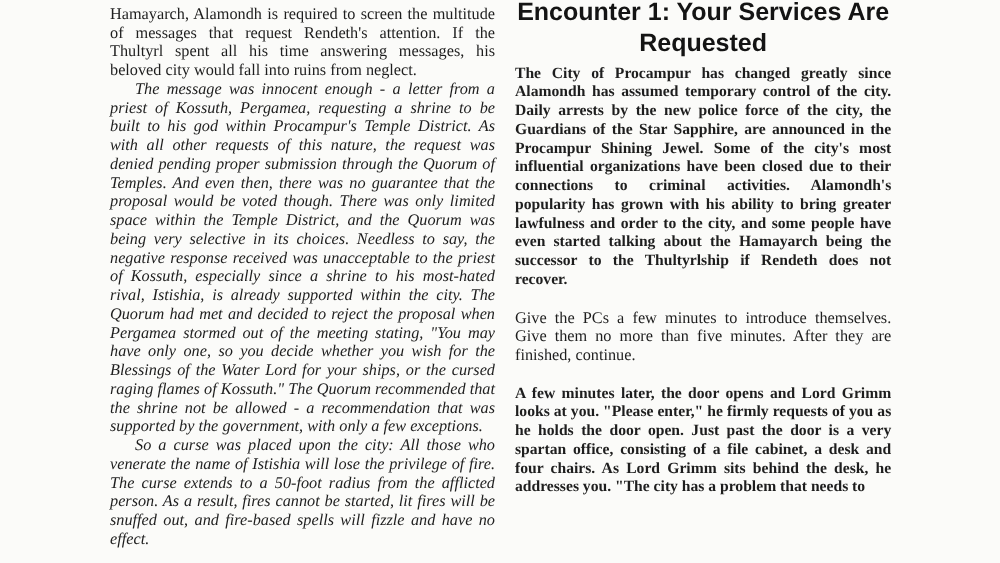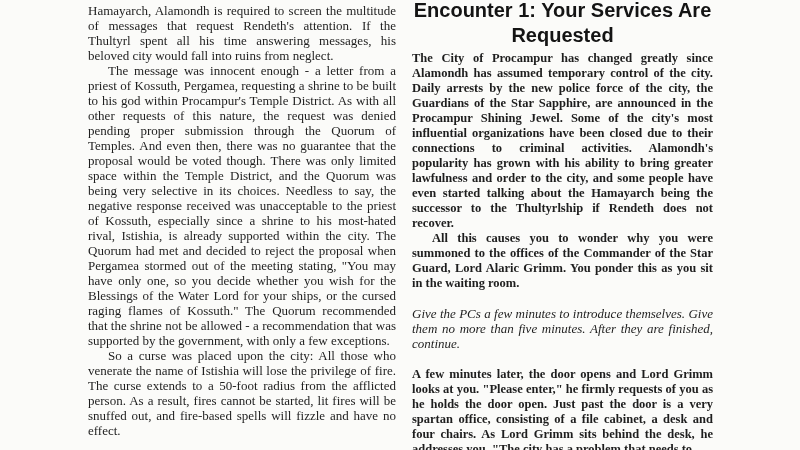--- a/index.html
+++ b/index.html
@@ -34,28 +34,28 @@
   .para {
     margin: 0;
     font-size: 13px;
     line-height: 15px;
     text-align: justify;
     text-justify: inter-word;
     color: #1e1e1e;
   }
   .para.indent {
     text-indent: 20px;
+    font-style: italic;
   }
   .para.readaloud {
     font-weight: bold;
     font-size: 12.5px;
   }
   .para.gap-top {
     margin-top: 15px;
-    font-style: italic;
   }
   .para.gap-top-lg {
     margin-top: 16px;
   }
   .encounter-heading {
     margin: -2px 0 3px 0;
     font-family: "Liberation Sans", "DejaVu Sans", sans-serif;
     font-weight: bold;
     font-size: 20px;
     line-height: 25px;
@@ -70,18 +70,17 @@
 
   <div class="col col-left">
     <p class="para">Hamayarch, Alamondh is required to screen the multitude of messages that request Rendeth's attention. If the Thultyrl spent all his time answering messages, his beloved city would fall into ruins from neglect.</p>
     <p class="para indent">The message was innocent enough - a letter from a priest of Kossuth, Pergamea, requesting a shrine to be built to his god within Procampur's Temple District. As with all other requests of this nature, the request was denied pending proper submission through the Quorum of Temples. And even then, there was no guarantee that the proposal would be voted though. There was only limited space within the Temple District, and the Quorum was being very selective in its choices. Needless to say, the negative response received was unacceptable to the priest of Kossuth, especially since a shrine to his most-hated rival, Istishia, is already supported within the city. The Quorum had met and decided to reject the proposal when Pergamea stormed out of the meeting stating, "You may have only one, so you decide whether you wish for the Blessings of the Water Lord for your ships, or the cursed raging flames of Kossuth." The Quorum recommended that the shrine not be allowed - a recommendation that was supported by the government, with only a few exceptions.</p>
     <p class="para indent">So a curse was placed upon the city: All those who venerate the name of Istishia will lose the privilege of fire. The curse extends to a 50-foot radius from the afflicted person. As a result, fires cannot be started, lit fires will be snuffed out, and fire-based spells will fizzle and have no effect.</p>
   </div>
 
   <div class="col col-right">
     <h1 class="encounter-heading">Encounter 1: Your Services Are Requested</h1>
     <p class="para readaloud">The City of Procampur has changed greatly since Alamondh has assumed temporary control of the city. Daily arrests by the new police force of the city, the Guardians of the Star Sapphire, are announced in the Procampur Shining Jewel. Some of the city's most influential organizations have been closed due to their connections to criminal activities. Alamondh's popularity has grown with his ability to bring greater lawfulness and order to the city, and some people have even started talking about the Hamayarch being the successor to the Thultyrlship if Rendeth does not recover.</p>
-    <p class="para readaloud indent">All this causes you to wonder why you were summoned to the offices of the Commander of the Star Guard, Lord Alaric Grimm. You ponder this as you sit in the waiting room.</p>
     <p class="para gap-top">Give the PCs a few minutes to introduce themselves. Give them no more than five minutes. After they are finished, continue.</p>
     <p class="para readaloud gap-top-lg">A few minutes later, the door opens and Lord Grimm looks at you. "Please enter," he firmly requests of you as he holds the door open. Just past the door is a very spartan office, consisting of a file cabinet, a desk and four chairs. As Lord Grimm sits behind the desk, he addresses you. "The city has a problem that needs to</p>
   </div>
 
 </div>
 
 </body></html>

